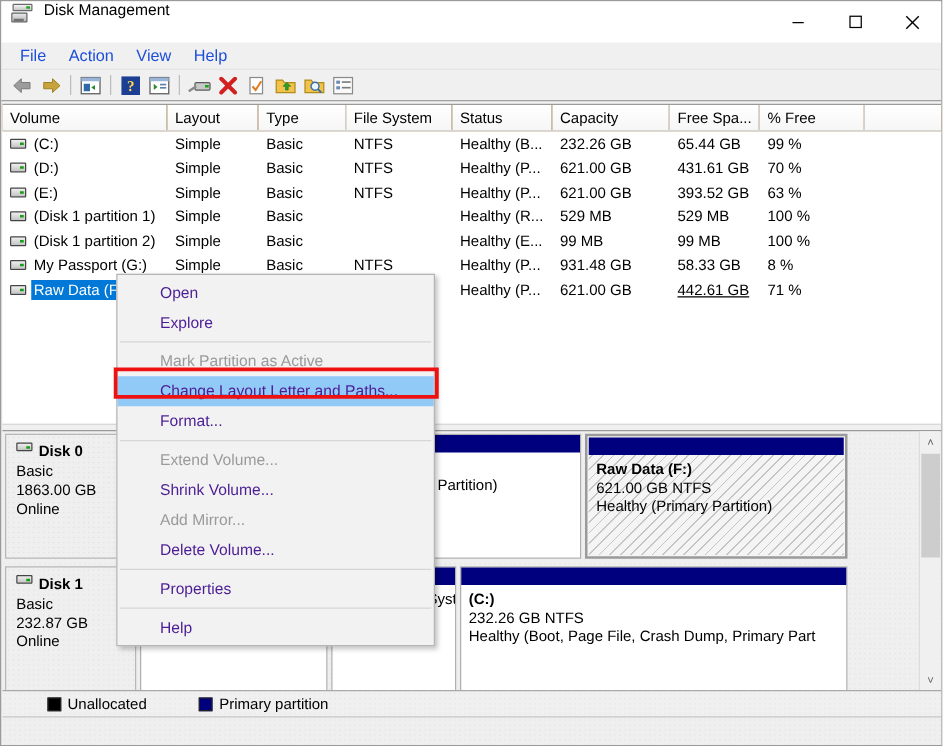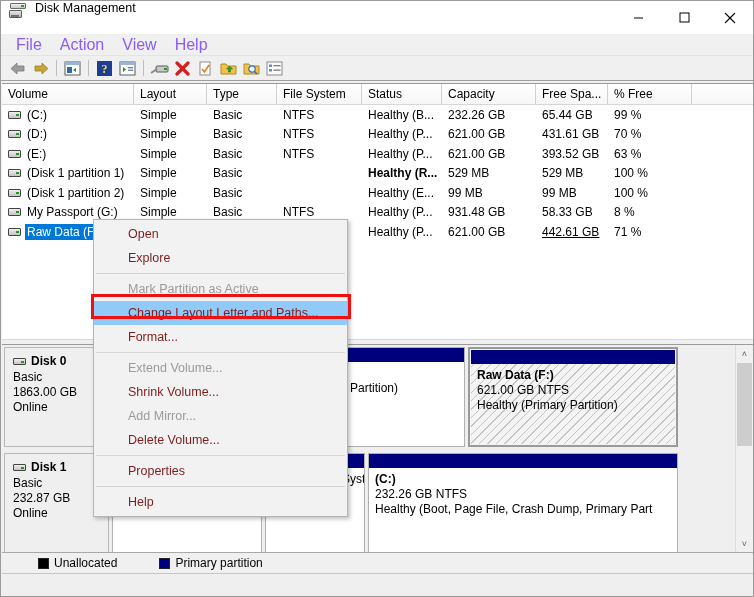--- a/index.html
+++ b/index.html
@@ -69,22 +69,22 @@
   .menubar {
     height: 22px;
     background: #f0f0f0;
     display: flex;
     align-items: center;
     padding-left: 6px;
     border-bottom: 1px solid #e4e4e4;
   }
   .menubar .mi {
     padding: 3px 9px;
-    font-size: 16px;
-    color: #8b5cf6;
+    font-size: 13px;
+    color: #1d4ed8;
   }
 
   
   .toolbar {
     height: 25px;
     background: #f0f0f0;
     display: flex;
     align-items: center;
     padding-left: 5px;
     border-bottom: 1px solid #a0a0a0;
@@ -187,21 +187,21 @@
     background: #efefef;
     background-image: radial-gradient(#dcdcdc 0.6px, transparent 0.7px);
     background-size: 4px 4px;
     border: 1px solid #b8b8b8;
     padding: 6px 0 0 8px;
     font-size: 12px;
     color: #000;
     line-height: 15px;
   }
   .disk-title {
-    display: flex; align-items: center; gap: 5px;
+    display: flex; gap: 5px;
     font-weight: bold; font-size: 12px; margin-bottom: 1px;
   }
   .disk-title .vol-icon { width: 13px; height: 7px; }
   .parts {
     flex: 1 1 auto;
     display: flex;
     gap: 3px;
     padding: 0 0 0 3px;
   }
   .part {
@@ -296,21 +296,21 @@
     border: 1px solid #b5b5b5;
     box-shadow: 2px 2px 4px rgba(0,0,0,0.25);
     padding: 2px 0;
     z-index: 40;
   }
   .ctxmenu .citem {
     height: 24px;
     display: flex; align-items: center;
     padding-left: 34px;
     font-size: 12.5px;
-    color: #7f1d1d;
+    color: #4c1d95;
     position: relative;
   }
   .ctxmenu .citem.disabled { color: #9a9a9a; }
   .ctxmenu .citem.hl {
     background: #91c9f7;
   }
   .ctxmenu .csep {
     height: 1px; background: #d6d6d6; margin: 3px 2px 3px 2px;
   }
   .redbox {
@@ -494,21 +494,21 @@
           <div class="cell" style="width: 84px;">63 %</div>
         </div>
         <div class="lrow">
           <div class="volcell" style="width: 132px;">
             <span class="vol-icon"></span>
             <span class="vol-label">(Disk 1 partition 1)</span>
           </div>
           <div class="cell" style="width: 73px;">Simple</div>
           <div class="cell" style="width: 70px;">Basic</div>
           <div class="cell" style="width: 85px;"></div>
-          <div class="cell" style="width: 80px; font-weight: bold;">Healthy (R...</div>
+          <div class="cell" style="width: 80px;">Healthy (R...</div>
           <div class="cell" style="width: 94px;">529 MB</div>
           <div class="cell" style="width: 72px;">529 MB</div>
           <div class="cell" style="width: 84px;">100 %</div>
         </div>
         <div class="lrow">
           <div class="volcell" style="width: 132px;">
             <span class="vol-icon"></span>
             <span class="vol-label">(Disk 1 partition 2)</span>
           </div>
           <div class="cell" style="width: 73px;">Simple</div>

